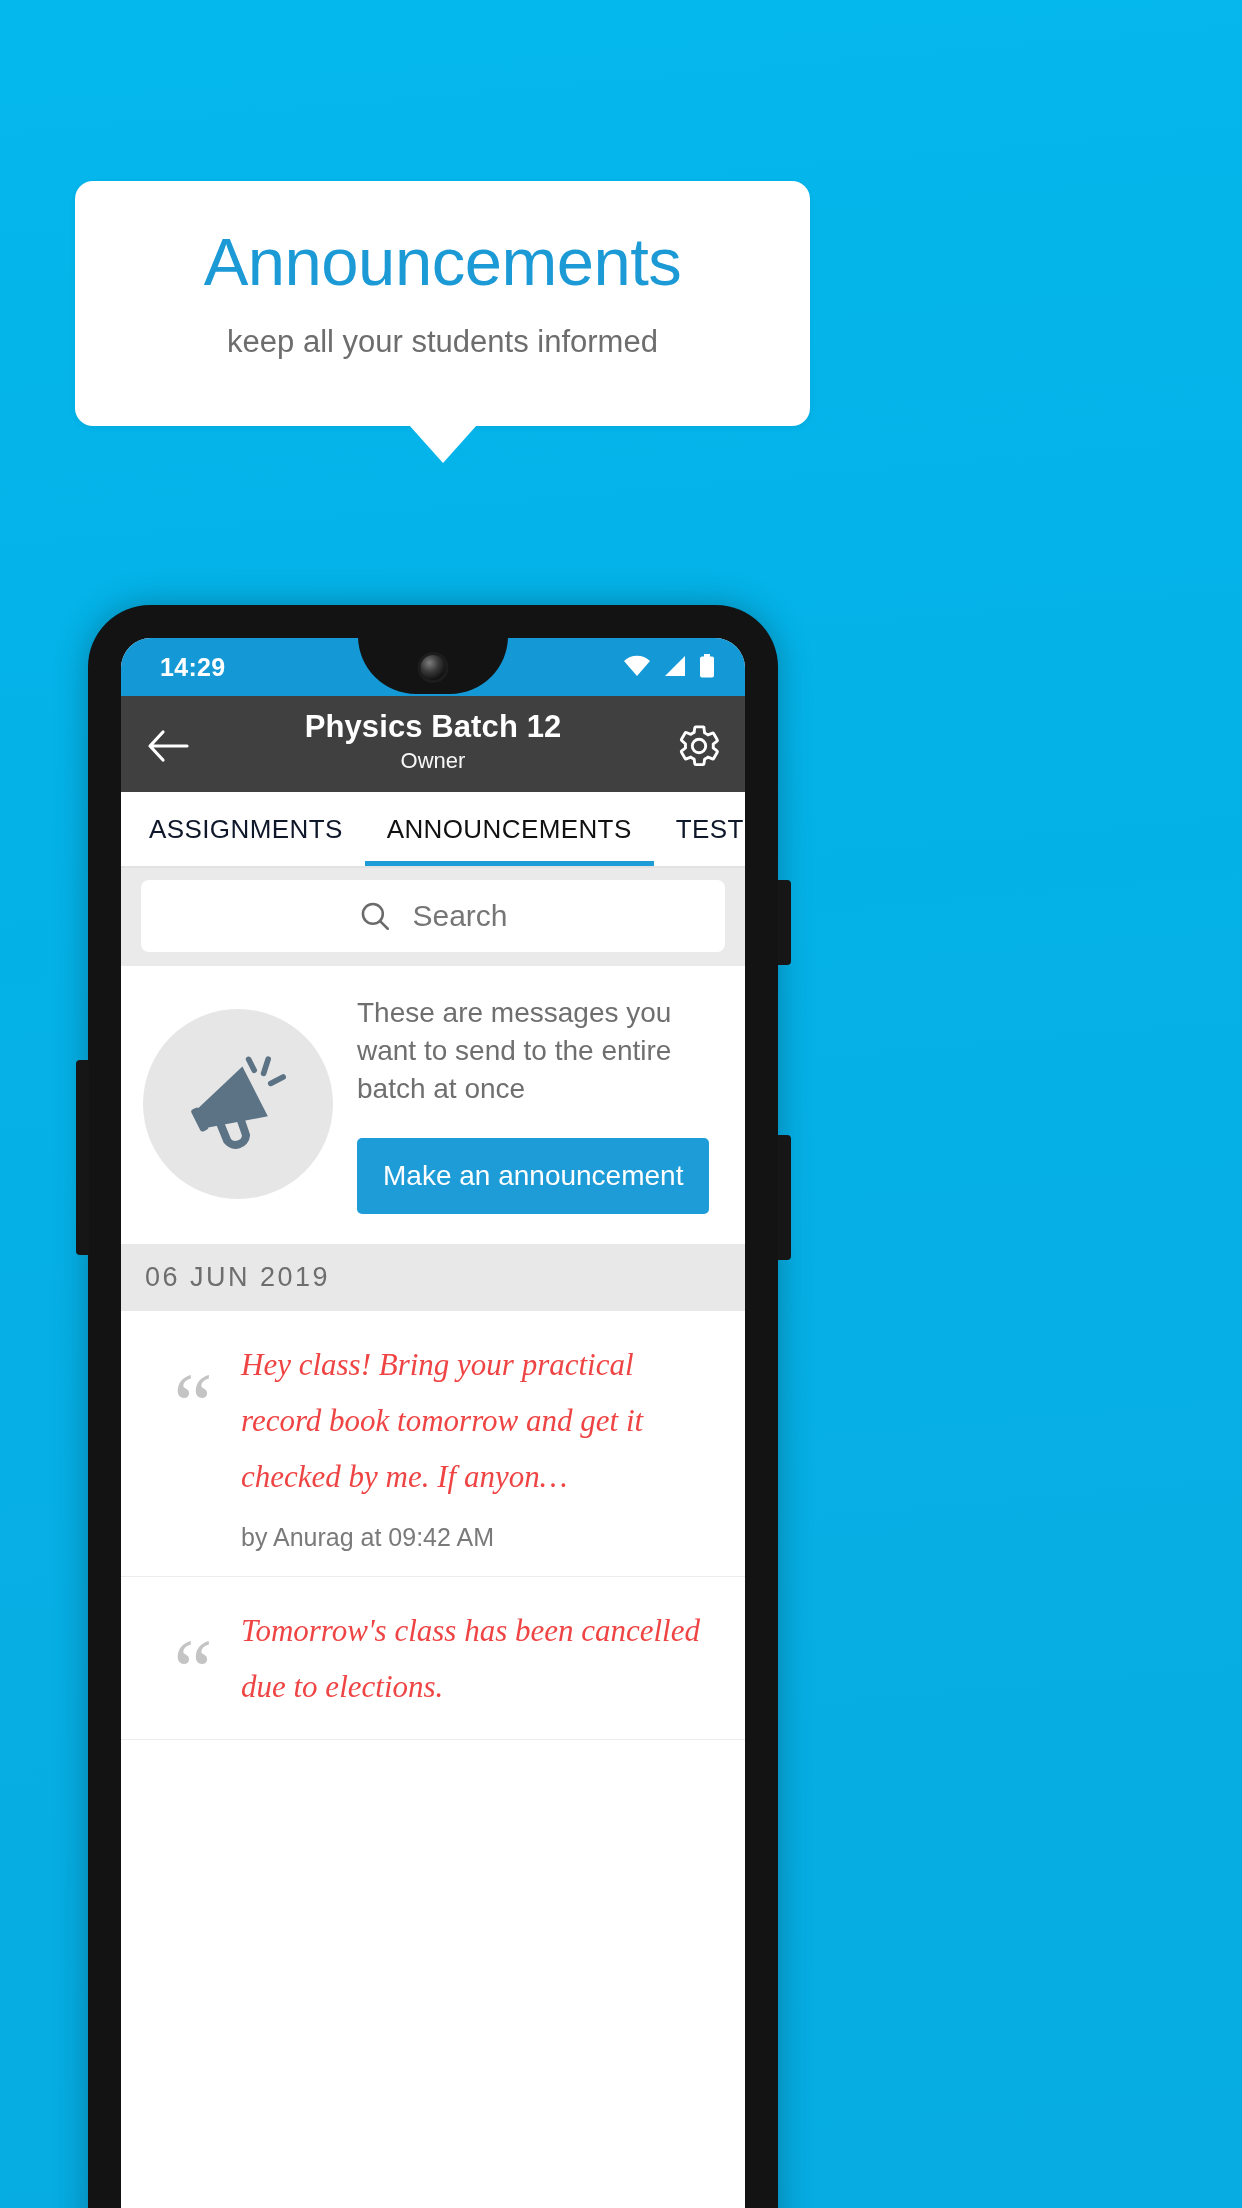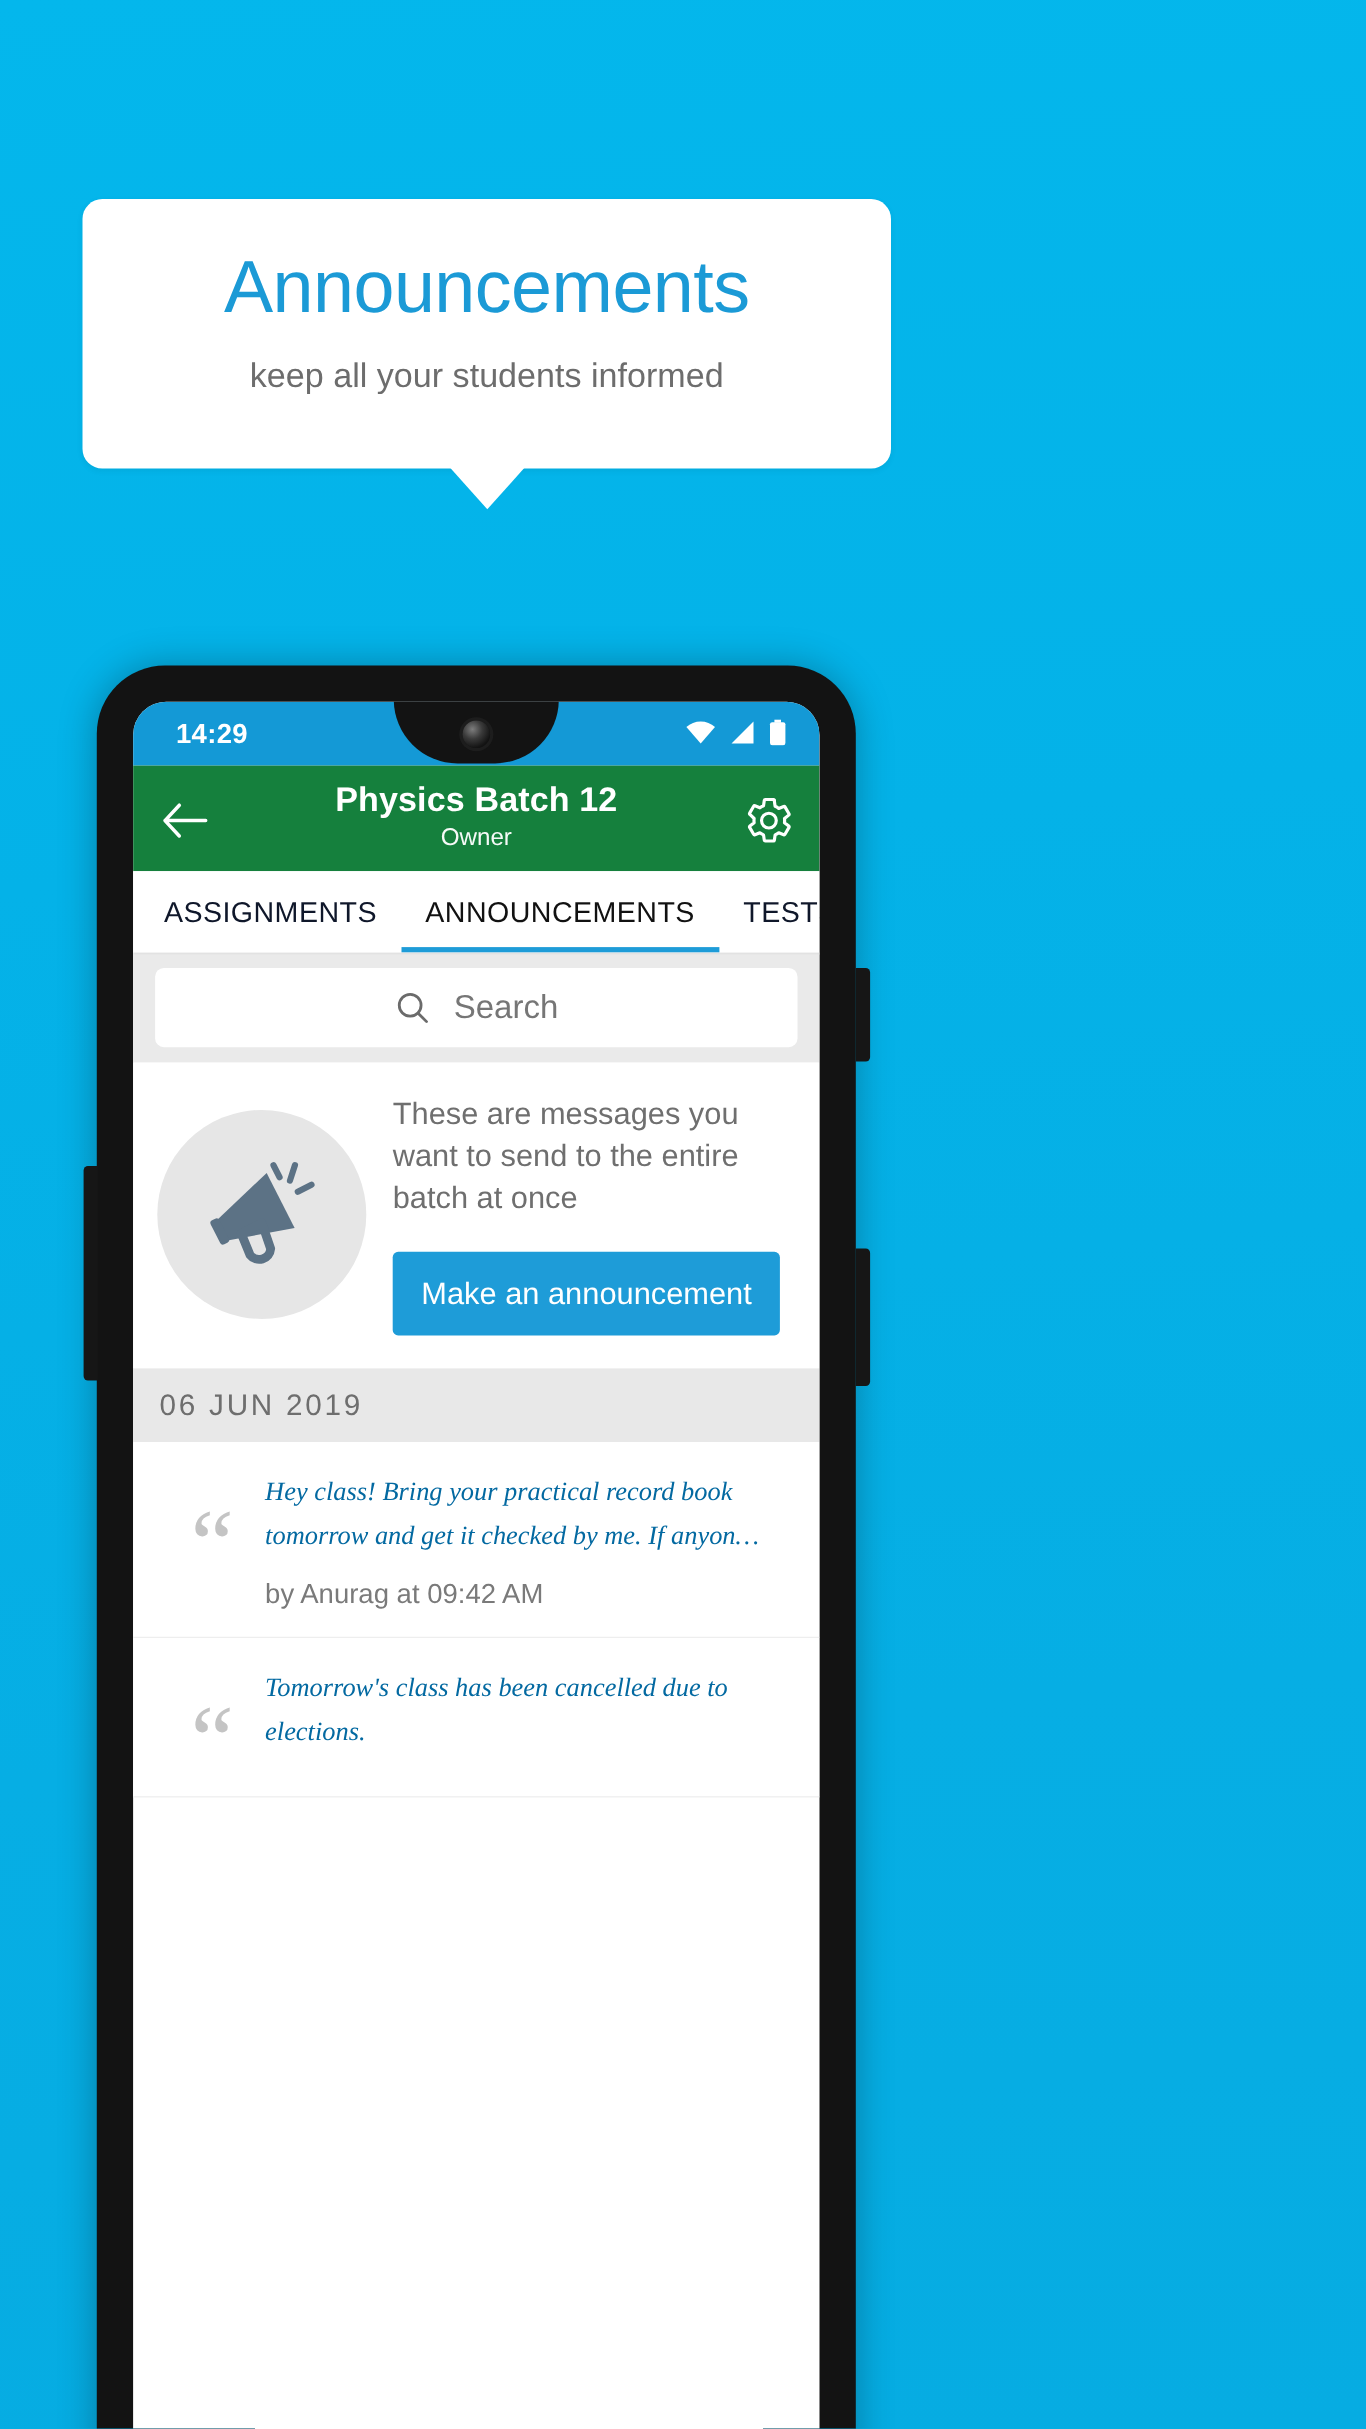--- a/index.html
+++ b/index.html
@@ -168,21 +168,21 @@
     background: radial-gradient(circle at 36% 32%, #7d7d7d 0%, #3a3a3a 38%, #141414 72%, #050505 100%);
     box-shadow: 0 0 0 3px #1d1d1d;
     z-index: 6;
   }
 
   
   .appbar {
     position: relative;
     width: 100%;
     height: 96px;
-    background: #15803d;
+    background: #404040;
   }
   .appbar-back {
     position: absolute;
     left: 18px;
     top: 26px;
     width: 58px;
     height: 48px;
     display: flex;
     align-items: center;
     justify-content: center;
@@ -346,23 +346,23 @@
     line-height: 52px;
     text-align: center;
     padding-top: 42px;
   }
   .ann-body {
     flex: 1 1 auto;
   }
   .ann-text {
     font-family: "Liberation Serif", serif;
     font-style: italic;
-    font-size: 24px;
-    line-height: 40px;
-    color: #0369a1;
+    font-size: 31px;
+    line-height: 56px;
+    color: #ef4444;
   }
   .ann-meta {
     margin-top: 18px;
     color: #7a7a7a;
     font-size: 25px;
   }
 </style>
 </head>
 <body>
 

